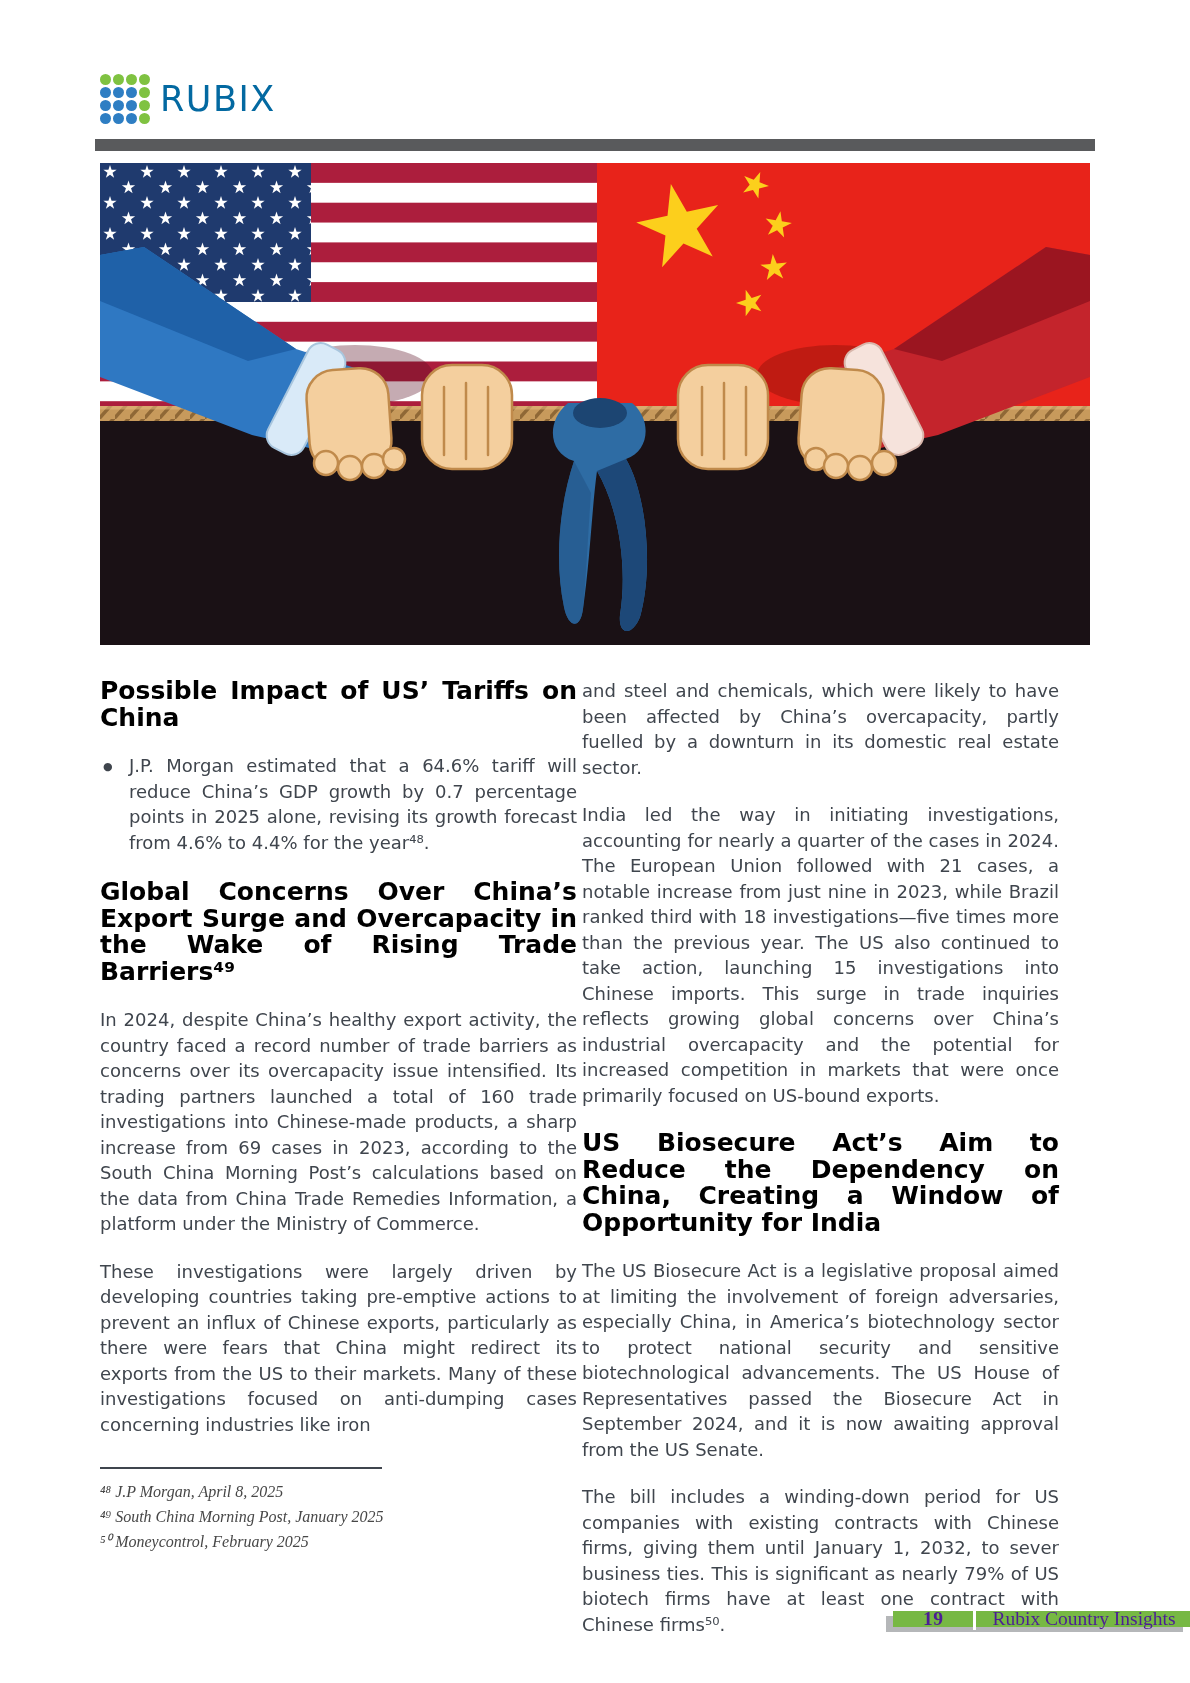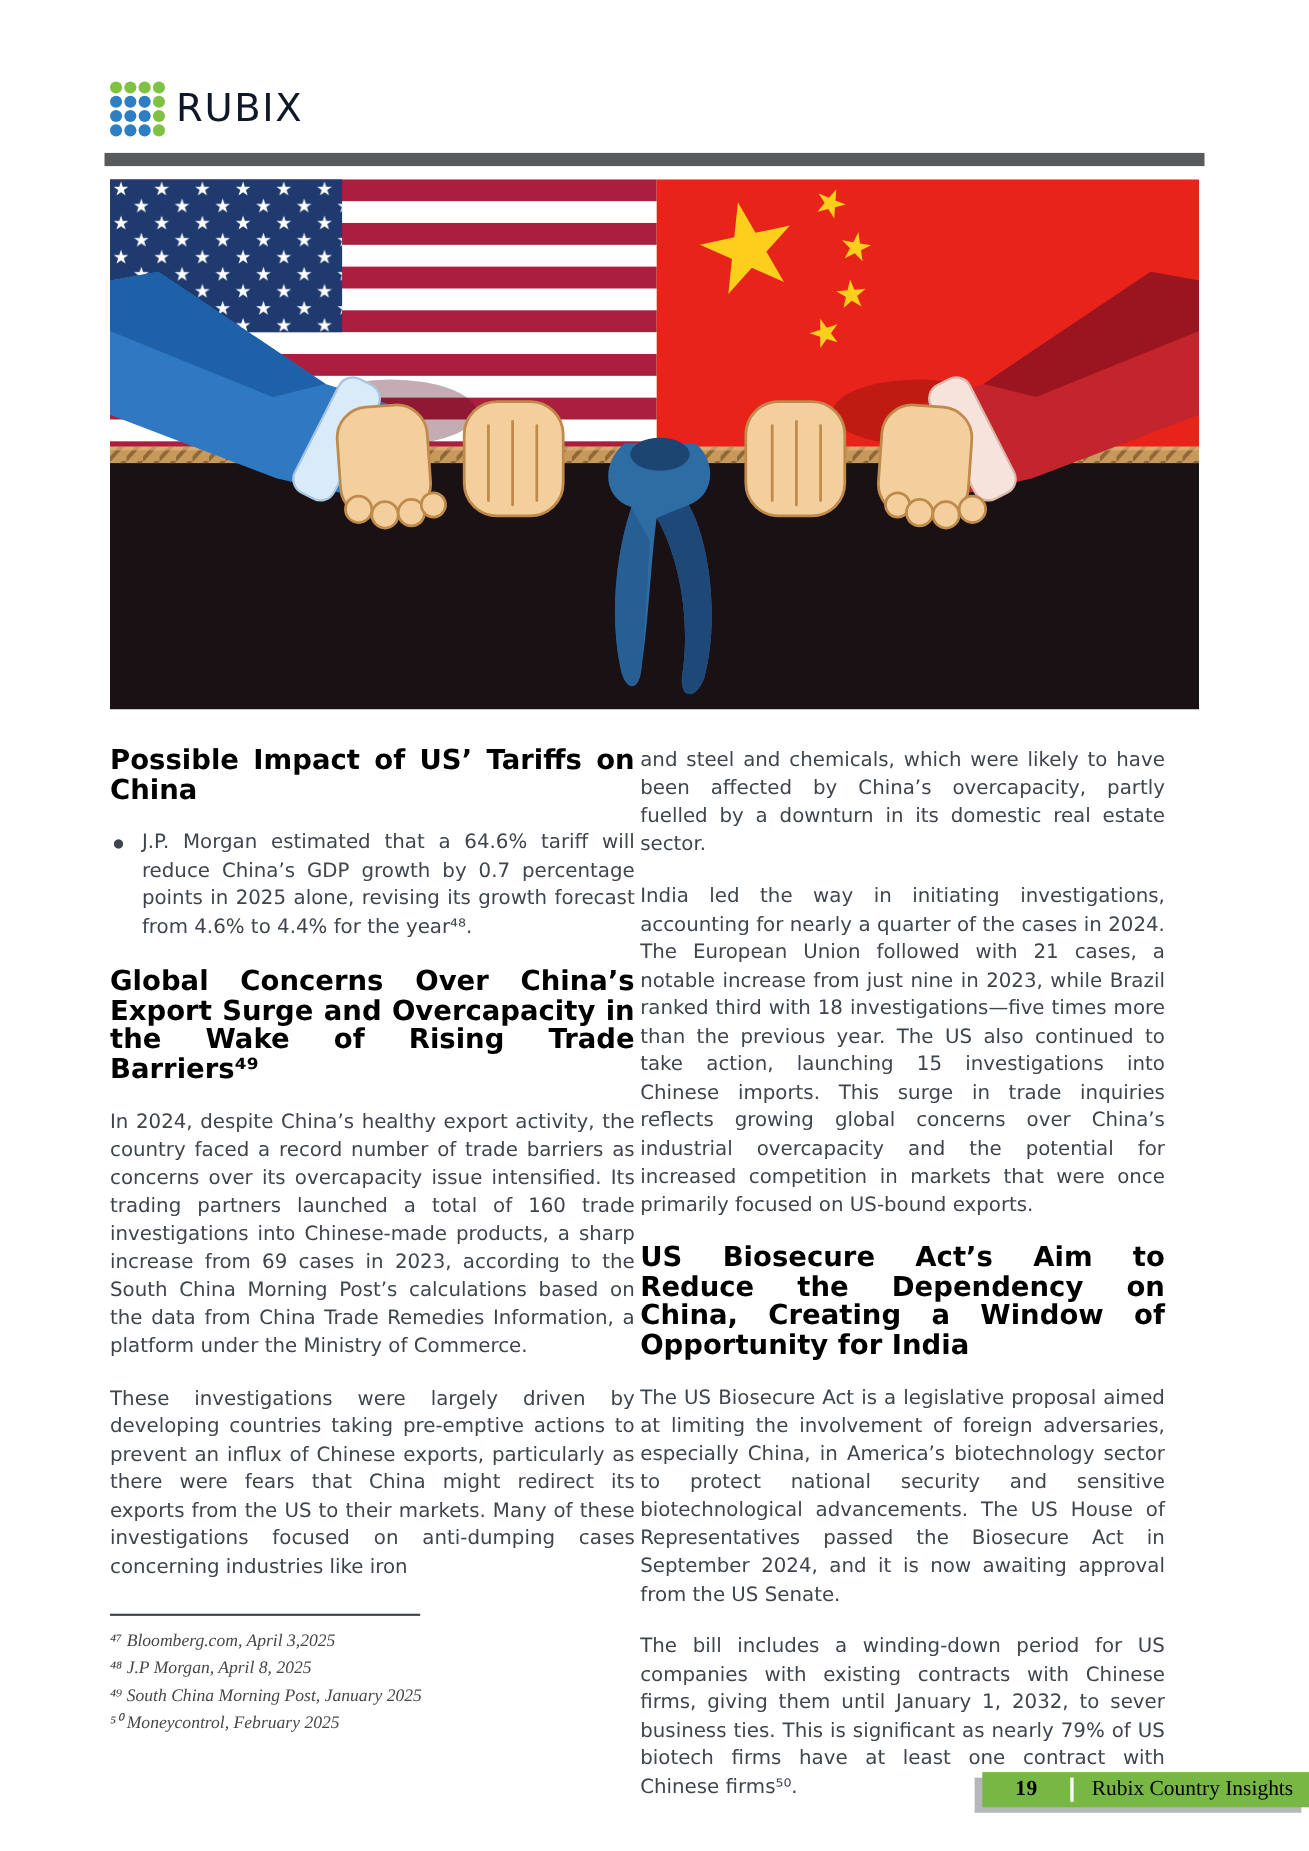--- a/index.html
+++ b/index.html
@@ -5,44 +5,44 @@
   html,body{margin:0;padding:0;background:#ffffff;}
   body{width:1190px;height:1683px;position:relative;font-family:"DejaVu Sans",sans-serif;}
   .page{position:absolute;inset:0;background:#ffffff;overflow:hidden;}
 
   
   .logo{position:absolute;left:100px;top:74px;display:flex;align-items:center;}
   .dots{display:grid;grid-template-columns:repeat(4,11px);grid-auto-rows:11px;gap:2px;}
   .dots i{width:11px;height:11px;border-radius:50%;display:block;}
   .dots .g{background:#7FC241;}
   .dots .b{background:#2E7EC3;}
-  .logo-text{font-size:35px;color:#0f172a;letter-spacing:1.5px;font-weight:500;margin-left:10px;}
+  .logo-text{font-size:35px;color:#0369a1;letter-spacing:1.5px;font-weight:500;margin-left:10px;}
 
   .rule{position:absolute;left:95px;top:139px;width:1000px;height:12px;background:#595A5C;}
 
   .hero{position:absolute;left:100px;top:163px;width:990px;height:482px;display:block;}
 
   
   .col{position:absolute;top:678px;width:477px;color:#3F454D;font-size:18px;line-height:25.5px;text-align:justify;}
   .col-left{left:100px;}
   .col-right{left:582px;}
   .col h3{font-size:25px;line-height:26.5px;margin:0 0 22px 0;color:#000000;text-align:justify;}
   .col p{margin:0 0 22px 0;}
   .bullets{list-style:none;margin:0;padding:0;}
   .bullets li{position:relative;padding-left:29px;margin-bottom:24px;}
   .bullets li::before{content:"\25CF";position:absolute;left:3px;top:1px;font-size:11px;color:#3F454D;}
 
   .fn-rule{width:282px;border-top:2.5px solid #3F454D;margin:30px 0 10px 0;}
   .footnotes{font-family:"Liberation Serif",serif;font-style:italic;font-size:16px;line-height:25px;color:#474747;text-align:left;}
   .footnotes div{margin:0;}
 
   
-  .footer-bar{position:absolute;left:893px;right:0;top:1611px;height:32px;background:#77B844;
+  .footer-bar{position:absolute;left:893px;right:0;top:1611px;height:16px;background:#77B844;
     box-shadow:-7px 5px 0 0 #B5B7B9;display:flex;align-items:center;
-    font-family:"Liberation Serif",serif;color:#000000;font-size:19.5px;}
+    font-family:"Liberation Serif",serif;color:#4c1d95;font-size:19.5px;}
   .footer-bar .page-num{font-weight:700;margin-left:30px;letter-spacing:.5px;}
   .footer-bar .divider{width:3px;height:22px;background:#ffffff;margin:0 17px 0 29px;}
 </style>
 </head>
 <body>
 
 <div class="page">
 
   <div class="logo">
     <div class="dots">
@@ -164,21 +164,20 @@
   <div class="col col-left">
     <h3>Possible Impact of US’ Tariffs on China</h3>
     <ul class="bullets">
       <li>J.P. Morgan estimated that a 64.6% tariff will reduce China’s GDP growth by 0.7 percentage points in 2025 alone, revising its growth forecast from 4.6% to 4.4% for the year⁴⁸.</li>
     </ul>
     <h3>Global Concerns Over China’s Export Surge and Overcapacity in the Wake of Rising Trade Barriers⁴⁹</h3>
     <p>In 2024, despite China’s healthy export activity, the country faced a record number of trade barriers as concerns over its overcapacity issue intensified. Its trading partners launched a total of 160 trade investigations into Chinese-made products, a sharp increase from 69 cases in 2023, according to the South China Morning Post’s calculations based on the data from China Trade Remedies Information, a platform under the Ministry of Commerce.</p>
     <p>These investigations were largely driven by developing countries taking pre-emptive actions to prevent an influx of Chinese exports, particularly as there were fears that China might redirect its exports from the US to their markets. Many of these investigations focused on anti-dumping cases concerning industries like iron</p>
     <div class="fn-rule"></div>
     <div class="footnotes">
-      <div>⁴⁷ Bloomberg.com, April 3,2025</div>
       <div>⁴⁸  J.P Morgan, April 8, 2025</div>
       <div>⁴⁹ South China Morning Post, January 2025</div>
       <div>⁵⁰ Moneycontrol, February 2025</div>
     </div>
   </div>
 
   <div class="col col-right">
     <p>and steel and chemicals, which were likely to have been affected by China’s overcapacity, partly fuelled by a downturn in its domestic real estate sector.</p>
     <p>India led the way in initiating investigations, accounting for nearly a quarter of the cases in 2024. The European Union followed with 21 cases, a notable increase from just nine in 2023, while Brazil ranked third with 18 investigations—five times more than the previous year. The US also continued to take action, launching 15 investigations into Chinese imports. This surge in trade inquiries reflects growing global concerns over China’s industrial overcapacity and the potential for increased competition in markets that were once primarily focused on US-bound exports.</p>
     <h3>US Biosecure Act’s Aim to Reduce the Dependency on China, Creating a Window of Opportunity for India</h3>

